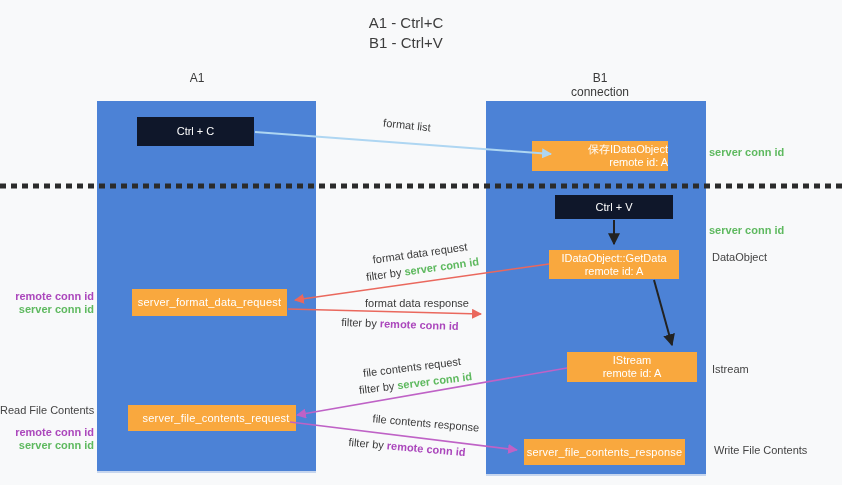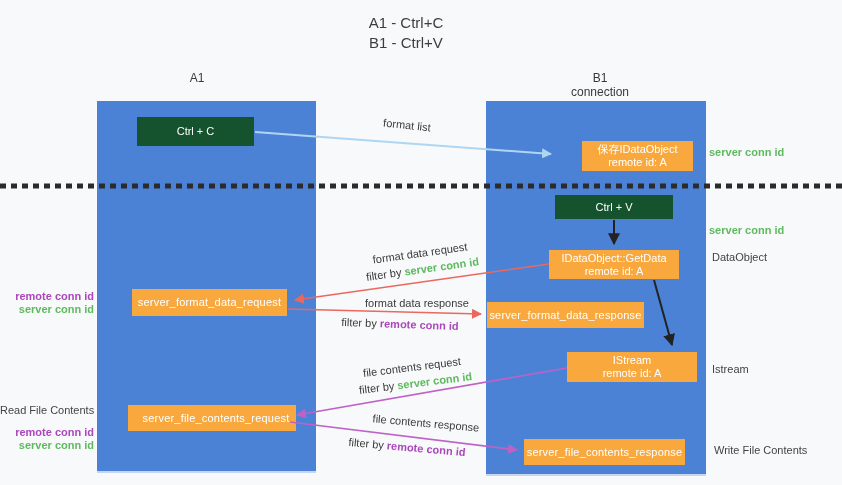--- a/index.html
+++ b/index.html
@@ -20,21 +20,21 @@
     text-align:center; font-size:12px; line-height:14px; color:#3a3a3a;
   }
   .lane {
     background:#4c82d6; border-bottom:2px solid #c7d6ee;
   }
   .node {
     color:#ffffff; text-align:center; font-size:11px;
     display:flex; flex-direction:column; justify-content:center;
     line-height:13px; z-index:3;
   }
-  .node.green { background:#14532d; }
+  .node.green { background:#0f172a; }
   .node.orange { background:#f9a83e; }
   .node .mono-ish { letter-spacing:0.2px; }
   .side-label { font-size:11px; color:#444444; white-space:nowrap; }
   .key-green { color:#5eb95f; font-weight:bold; }
   .key-purple { color:#ab47bc; font-weight:bold; }
   .left-block { width:94px; text-align:right; font-size:11px; line-height:13px; white-space:nowrap; }
   .mid-label {
     font-size:11px; color:#3a3a3a; text-align:center; white-space:nowrap; z-index:4;
   }
   svg.arrows { position:absolute; left:0; top:0; z-index:5; pointer-events:none; }
@@ -63,33 +63,30 @@
   <div class="abs node green" style="left:137px; top:104px; width:117px; height:29px;">
     <div>Ctrl + C</div>
   </div>
   <div class="abs node orange" style="left:132px; top:276px; width:155px; height:27px;">
     <div class="mono-ish">server_format_data_request</div>
   </div>
   <div class="abs node orange" style="left:128px; top:392px; width:160px; height:26px;padding-left:8px;">
     <div class="mono-ish">server_file_contents_request</div>
   </div>
 
-  <div class="abs node orange" style="left:582px; top:128px; width:111px; height:30px;">
+  <div class="abs node orange" style="left:532px; top:128px; width:136px; height:30px;text-align:right;">
     <div>保存IDataObject</div>
     <div>remote id: A</div>
   </div>
   <div class="abs node green" style="left:555px; top:182px; width:118px; height:24px;">
     <div>Ctrl + V</div>
   </div>
   <div class="abs node orange" style="left:549px; top:237px; width:130px; height:29px;">
     <div>IDataObject::GetData</div>
     <div>remote id: A</div>
-  </div>
-  <div class="abs node orange" style="left:487px; top:289px; width:157px; height:26px;">
-    <div class="mono-ish">server_format_data_response</div>
   </div>
   <div class="abs node orange" style="left:567px; top:339px; width:130px; height:30px;">
     <div>IStream</div>
     <div>remote id: A</div>
   </div>
   <div class="abs node orange" style="left:524px; top:426px; width:161px; height:26px;">
     <div class="mono-ish">server_file_contents_response</div>
   </div>
 
   <div class="abs side-label key-green" style="left:709px; top:133px;">server conn id</div>

